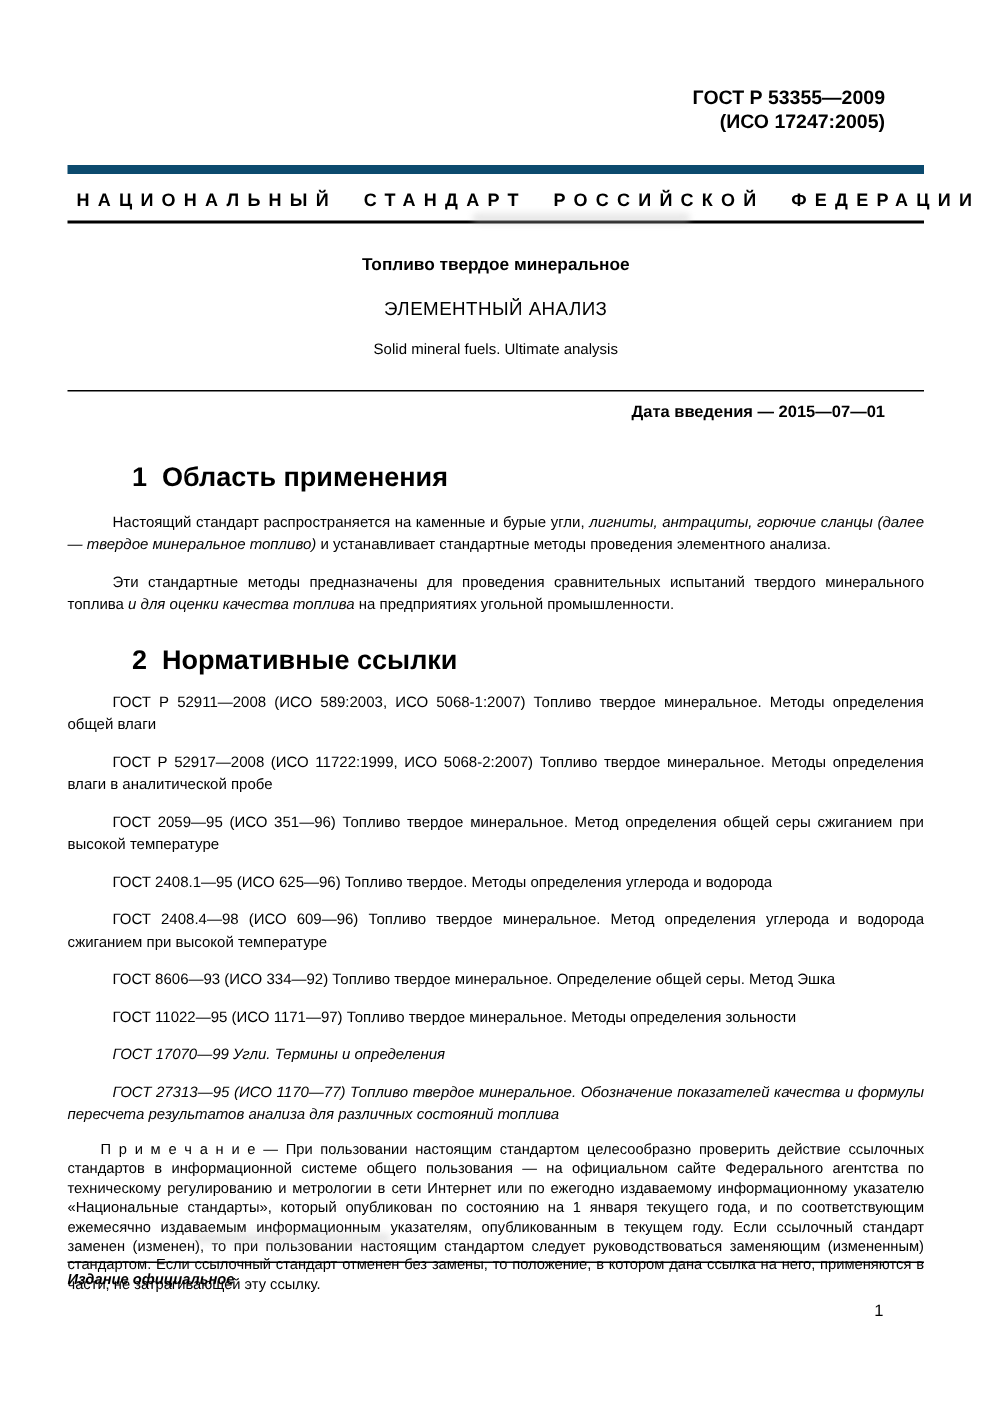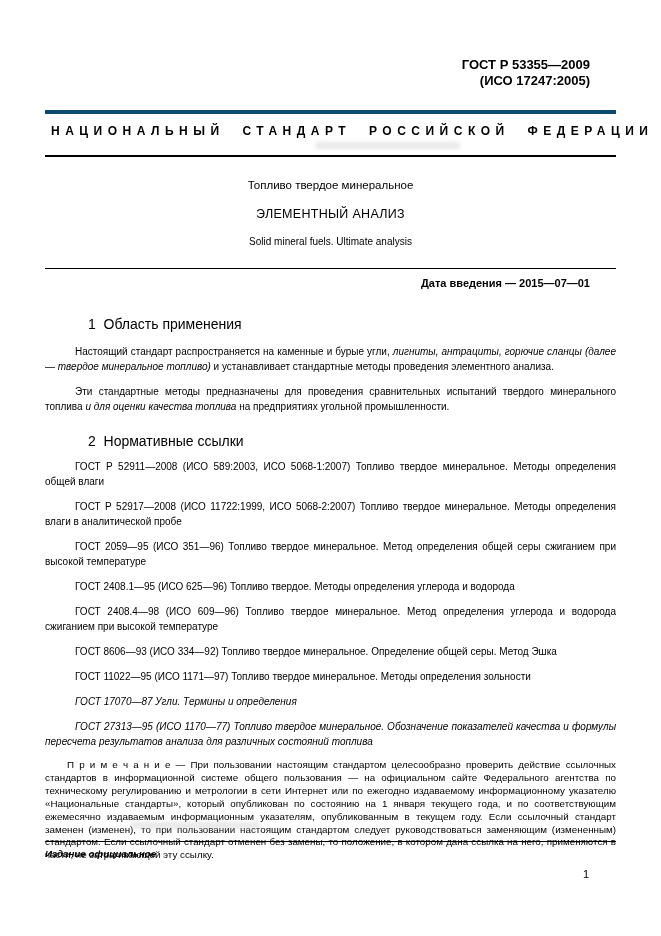--- a/index.html
+++ b/index.html
@@ -17,39 +17,39 @@
   .doc-codes {
     padding-top: 57px;
     padding-right: 26px;
     text-align: right;
     font-weight: 700;
     font-size: 13px;
     line-height: 16px;
   }
   .banner {
     margin-top: 21px;
-    border-top: 4px solid #0c4a6e;
+    border-top: 6px solid #0c4a6e;
     border-bottom: 2px solid #000;
-    padding: 10px 2px 17px 6px;
+    padding: 10px 2px 7px 6px;
     font-weight: 700;
     font-size: 12px;
     letter-spacing: 5.5px;
     word-spacing: 9px;
     white-space: nowrap;
     text-align: center;
   }
-  .title-ru   { margin-top: 22px; text-align: center; font-weight: 400; font-size: 11.5px; }
+  .title-ru   { margin-top: 22px; text-align: center; font-weight: 700; font-size: 11.5px; }
   .title-main { margin-top: 16px; text-align: center; font-weight: 400; font-size: 12.5px; letter-spacing: .3px; }
   .title-en   { margin-top: 15px; text-align: center; font-size: 10px; }
   .rule1      { margin-top: 21px; border-top: 1.5px solid #000; }
   .date-line  { margin-top: 8px; text-align: right; padding-right: 26px; font-weight: 700; font-size: 11px; }
 
   .sec-heading {
-    font-weight: 400;
-    font-size: 14px;
+    font-weight: 700;
+    font-size: 18px;
     margin-left: 43px;
     white-space: pre-wrap;
   }
   .sec1-heading { margin-top: 27px; }
   .sec2-heading { margin-top: 19px; }
 
   .para {
     font-size: 10px;
     line-height: 15px;
     text-align: justify;
@@ -118,21 +118,21 @@
 
   <div class="sec-heading sec2-heading">2  Нормативные ссылки</div>
 
   <p class="para"><span>ГОСТ Р 52911—2008 (ИСО 589:2003, ИСО 5068-1:2007) Топливо твердое минеральное. Методы определения общей влаги</span></p>
   <p class="para"><span>ГОСТ Р 52917—2008 (ИСО 11722:1999, ИСО 5068-2:2007) Топливо твердое минеральное. Методы определения влаги в аналитической пробе</span></p>
   <p class="para"><span>ГОСТ 2059—95 (ИСО 351—96) Топливо твердое минеральное. Метод определения общей серы сжиганием при высокой температуре</span></p>
   <p class="para"><span>ГОСТ 2408.1—95 (ИСО 625—96) Топливо твердое. Методы определения углерода и водорода</span></p>
   <p class="para"><span>ГОСТ 2408.4—98 (ИСО 609—96) Топливо твердое минеральное. Метод определения углерода и водорода сжиганием при высокой температуре</span></p>
   <p class="para"><span>ГОСТ 8606—93 (ИСО 334—92) Топливо твердое минеральное. Определение общей серы. Метод Эшка</span></p>
   <p class="para"><span>ГОСТ 11022—95 (ИСО 1171—97) Топливо твердое минеральное. Методы определения зольности</span></p>
-  <p class="para"><span class="it">ГОСТ 17070—87 Угли. Термины и определения</span></p>
+  <p class="para"><span class="it">ГОСТ 17070—99 Угли. Термины и определения</span></p>
   <p class="para"><span class="it">ГОСТ 27313—95 (ИСО 1170—77) Топливо твердое минеральное. Обозначение показателей качества и формулы пересчета результатов анализа для различных состояний топлива</span></p>
 
   <p class="note">П р и м е ч а н и е — При пользовании настоящим стандартом целесообразно проверить действие ссылочных стандартов в информационной системе общего пользования — на официальном сайте Федерального агентства по техническому регулированию и метрологии в сети Интернет или по ежегодно издаваемому информационному указателю «Национальные стандарты», который опубликован по состоянию на 1 января текущего года, и по соответствующим ежемесячно издаваемым информационным указателям, опубликованным в текущем году. Если ссылочный стандарт заменен (изменен), то при пользовании настоящим стандартом следует руководствоваться заменяющим (измененным) стандартом. Если ссылочный стандарт отменен без замены, то положение, в котором дана ссылка на него, применяются в части, не затрагивающей эту ссылку.</p>
 
 </div>
 
 <div class="footer">
   <span>Издание официальное</span>
 </div>
 

